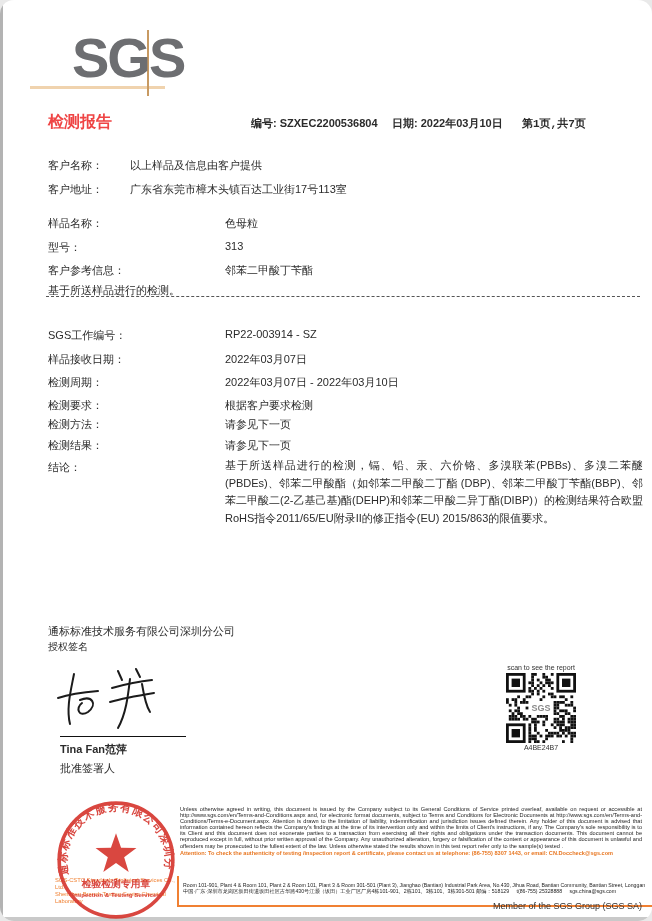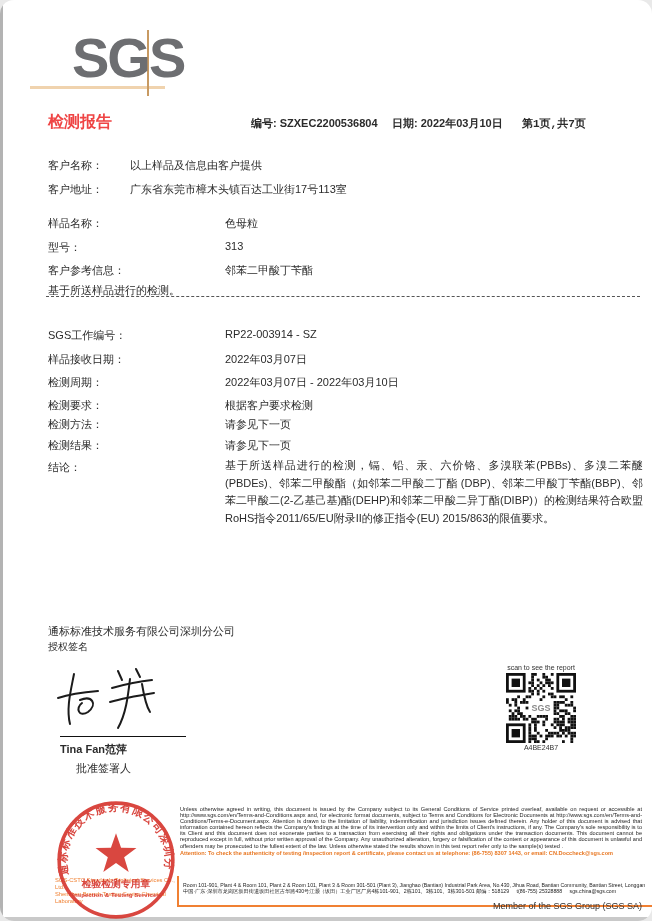--- a/index.html
+++ b/index.html
@@ -32,21 +32,21 @@
   .dashline{position:absolute;left:46px;top:296px;width:594px;border-top:1.5px dashed #555;}
 
   .concl-label{position:absolute;left:48px;top:460px;font-size:11px;text-align:center;}
   .concl{position:absolute;left:225px;top:457px;width:418px;font-size:11px;line-height:17.5px;text-align:justify;}
 
   .sig-co{position:absolute;left:48px;top:624px;font-size:11px;}
   .sig-auth{position:absolute;left:48px;top:640px;font-size:10px;text-align:center;}
   .sig-img{position:absolute;left:50px;top:662px;}
   .sig-line{position:absolute;left:60px;top:736px;width:126px;border-top:1.5px solid #111;}
   .sig-name{position:absolute;left:60px;top:742px;font-size:11px;font-weight:bold;}
-  .sig-role{position:absolute;left:60px;top:761px;font-size:11px;margin-left:16px;}
+  .sig-role{position:absolute;left:60px;top:761px;font-size:11px;}
 
   .qr-wrap{position:absolute;left:498px;top:664px;width:86px;text-align:center;}
   .qr-cap{font-size:7px;color:#333;}
   .qr-box{margin:2px auto 0;width:70px;height:70px;}
   .qr-code-id{font-size:7px;color:#333;margin-top:1px;}
 
   .stamp{position:absolute;left:54px;top:798px;width:124px;height:124px;opacity:.88;z-index:5;}
 
   .disc{position:absolute;left:180px;top:806px;width:462px;font-size:5.6px;line-height:6.1px;text-align:justify;color:#252525;}
   .disc .attn{color:#e87722;font-weight:bold;margin-top:1px;}

